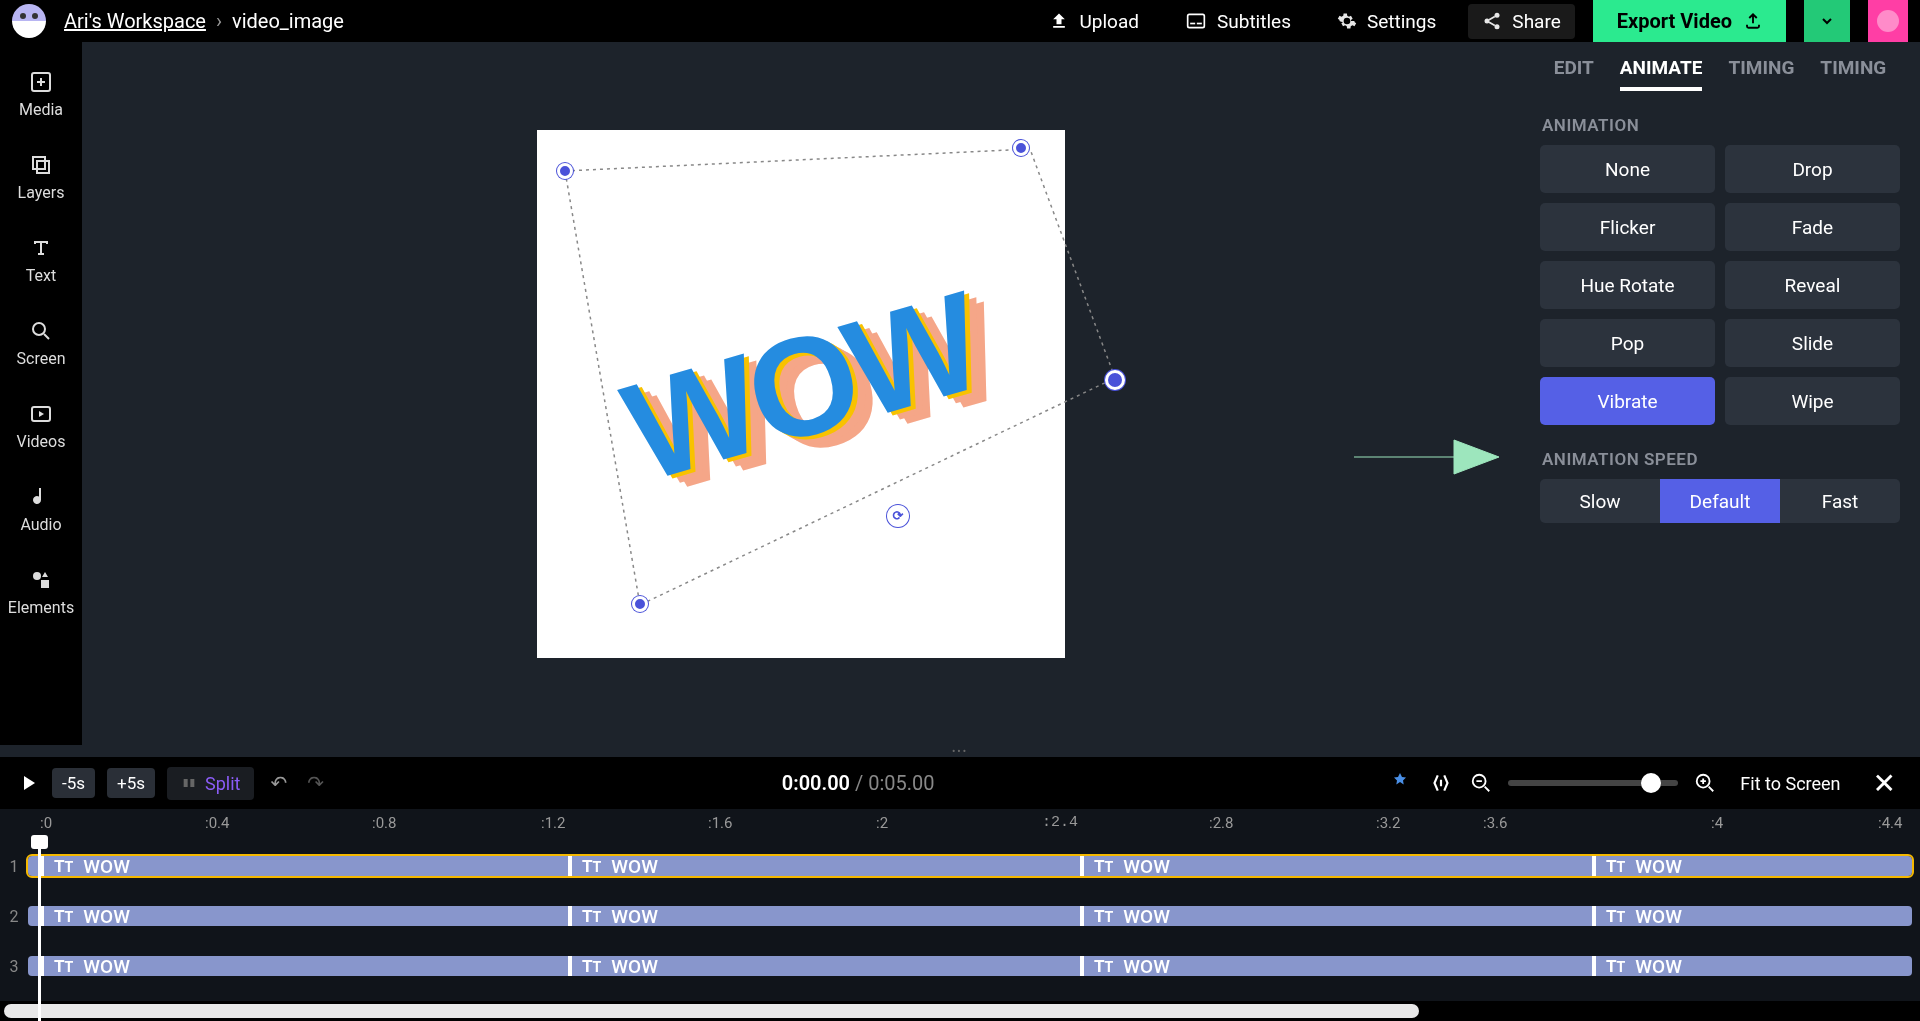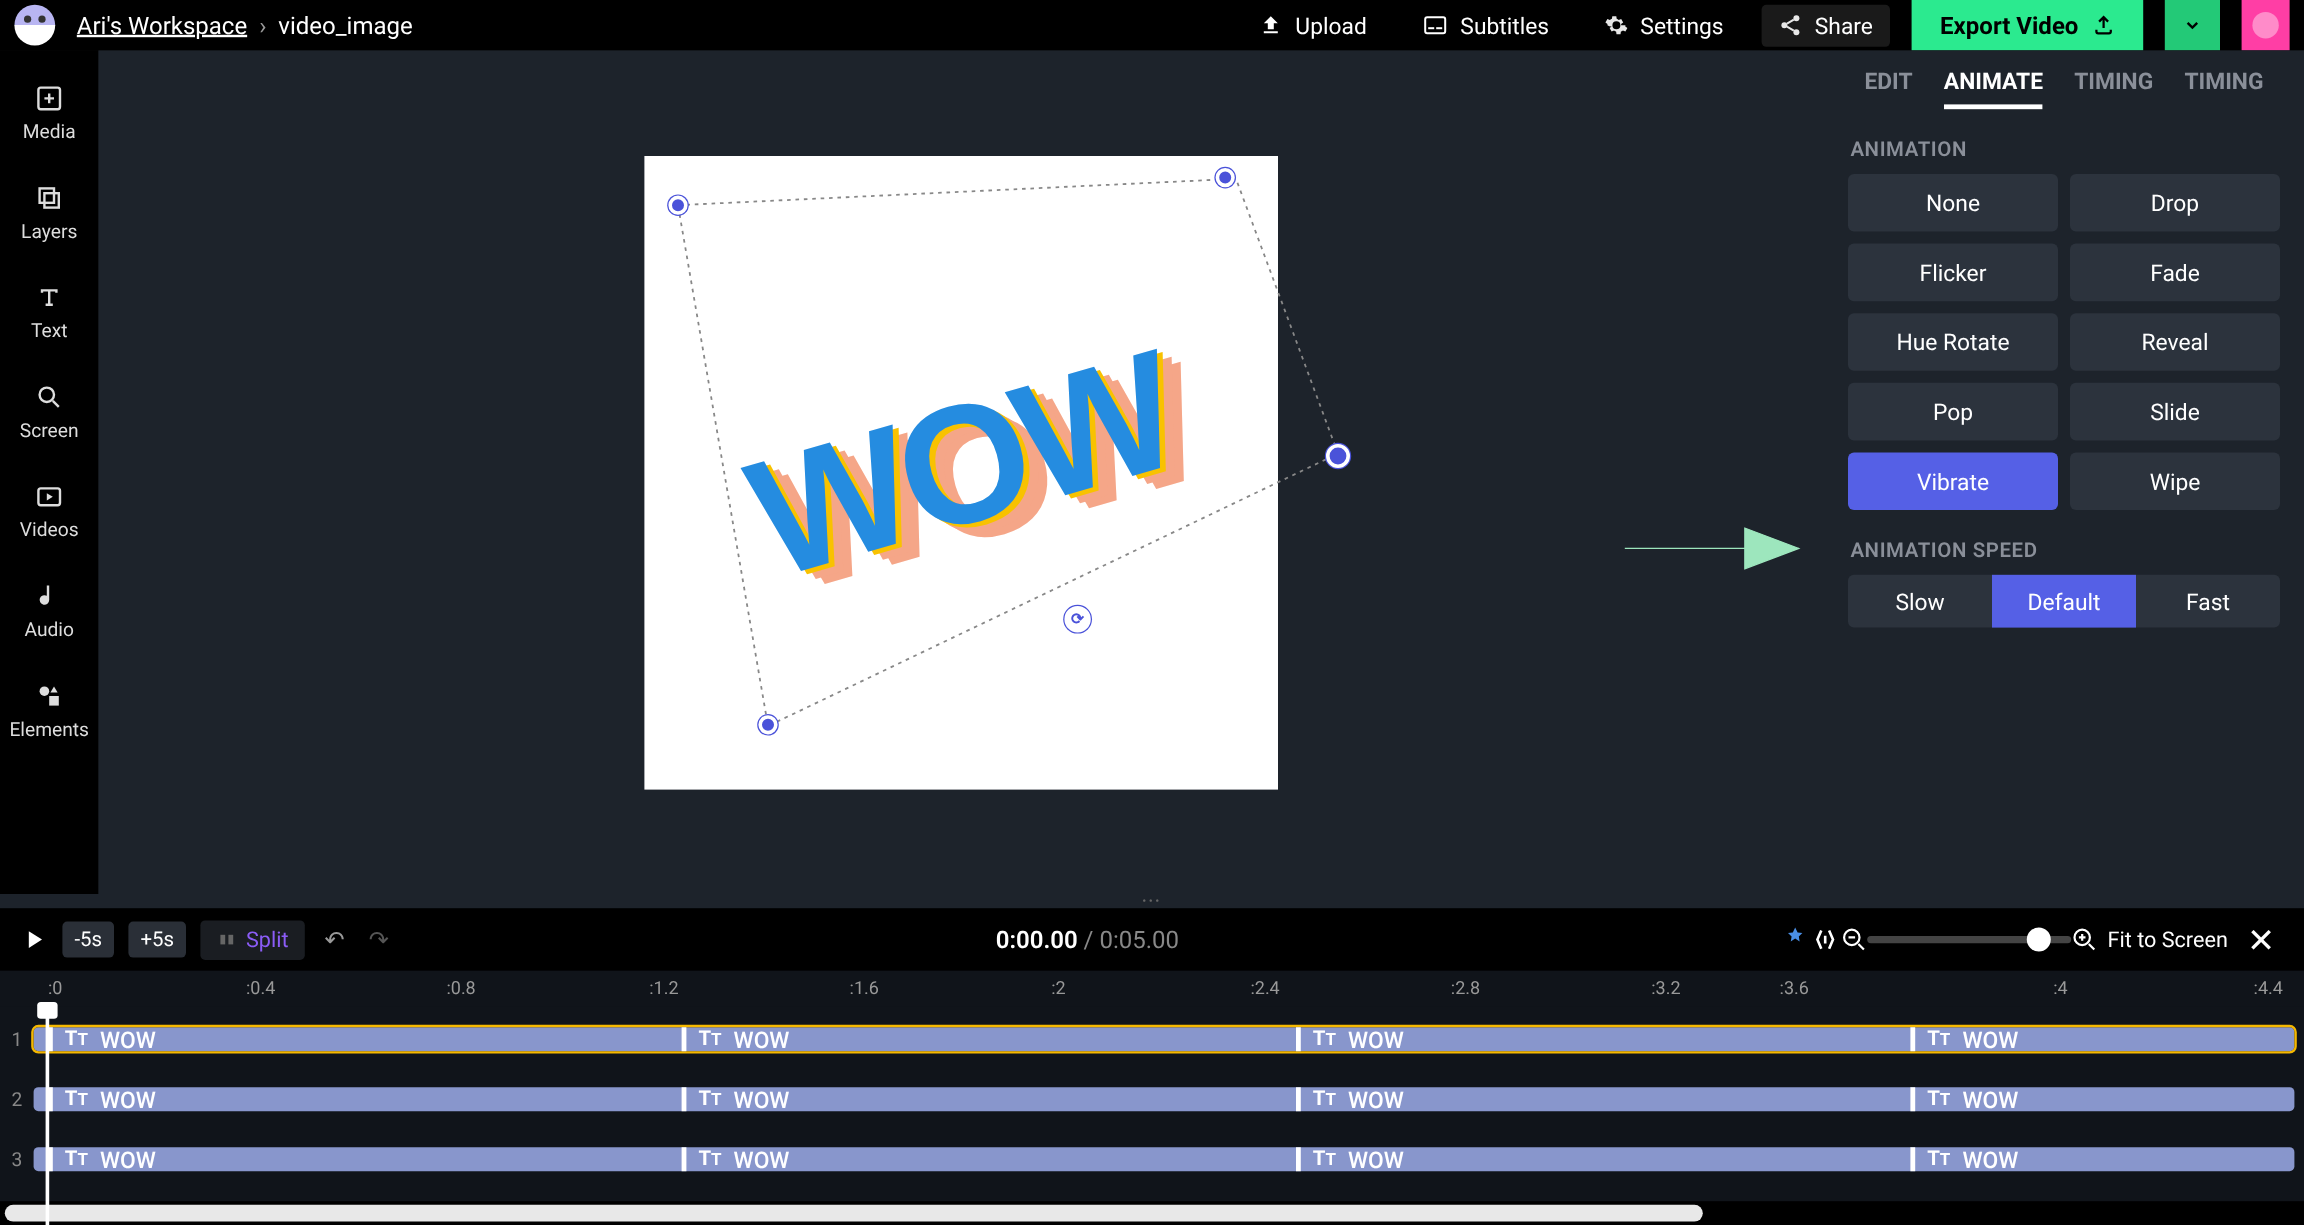--- a/index.html
+++ b/index.html
@@ -68,21 +68,21 @@
   .timeline{ background:#10141a; }
   .tl-controls{ height:52px; background:#000; display:flex; align-items:center; padding:0 16px; gap:12px;}
   .play-btn{ width:24px;height:24px; cursor:pointer;}
   .step-btn{ background:#2a2f37; padding:5px 10px; border-radius:4px; font-size:17px; cursor:pointer;}
   .split-btn{ background:#1a1d22; color:#8b5cf6; padding:6px 14px; border-radius:4px; display:flex;align-items:center;gap:8px;font-size:18px;cursor:pointer;}
   .undo-btn{color:#999;font-size:20px;cursor:pointer;padding:4px;}
   .tl-spacer{flex:1;}
   .tl-time{font-size:20px;}
   .tl-time .cur{color:#fff;font-weight:600;}
   .tl-time .tot{color:#888;}
-  .tl-right{display:flex;align-items:center;}
+  .tl-right{display:flex;align-items:center;gap:16px;}
   .tl-icon{cursor:pointer;}
   .zoom-slider{width:170px;height:6px;background:#444;border-radius:3px;position:relative;}
   .zoom-thumb{position:absolute;width:20px;height:20px;background:#fff;border-radius:50%;top:-7px;left:78%;}
   .fit-btn{font-size:18px;cursor:pointer;padding:4px 8px;}
   .close-x{font-size:28px;cursor:pointer;padding:0 8px;}
 
   .ruler{height:30px;background:#10141a;display:flex;align-items:center;padding-left:40px;position:relative;}
   .ruler-tick{position:absolute;color:#999;font-size:15px;top:5px;}
   .playhead{position:absolute;left:38px;top:0;width:3px;height:200px;background:#fff;z-index:5;}
   .playhead::before{content:"";position:absolute;top:-4px;left:-7px;width:17px;height:14px;background:#fff;border-radius:3px;}
@@ -308,21 +308,21 @@
     </div>
   </div>
 
   <div class="ruler" id="ruler">
       <span class="ruler-tick" style="left: 40px;">:0</span>
       <span class="ruler-tick" style="left: 205px;">:0.4</span>
       <span class="ruler-tick" style="left: 372px;">:0.8</span>
       <span class="ruler-tick" style="left: 541px;">:1.2</span>
       <span class="ruler-tick" style="left: 708px;">:1.6</span>
       <span class="ruler-tick" style="left: 876px;">:2</span>
-      <span class="ruler-tick" style="left: 1042px;">:2.4</span>
+      <span class="ruler-tick" style="left: 1042px; font-family: Liberation Mono, monospace;">:2.4</span>
       <span class="ruler-tick" style="left: 1209px;">:2.8</span>
       <span class="ruler-tick" style="left: 1376px;">:3.2</span>
       <span class="ruler-tick" style="left: 1483px;">:3.6</span>
       <span class="ruler-tick" style="left: 1711px;">:4</span>
       <span class="ruler-tick" style="left: 1878px;">:4.4</span>
     </div>
 
   <div class="tracks" id="tracks">
     <div class="playhead"></div>
   <div class="track-row">

